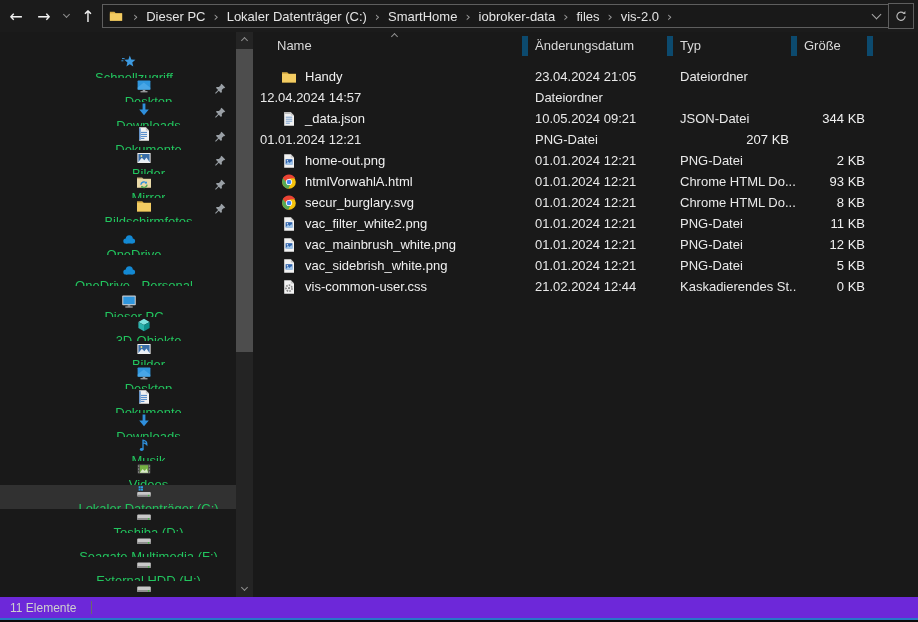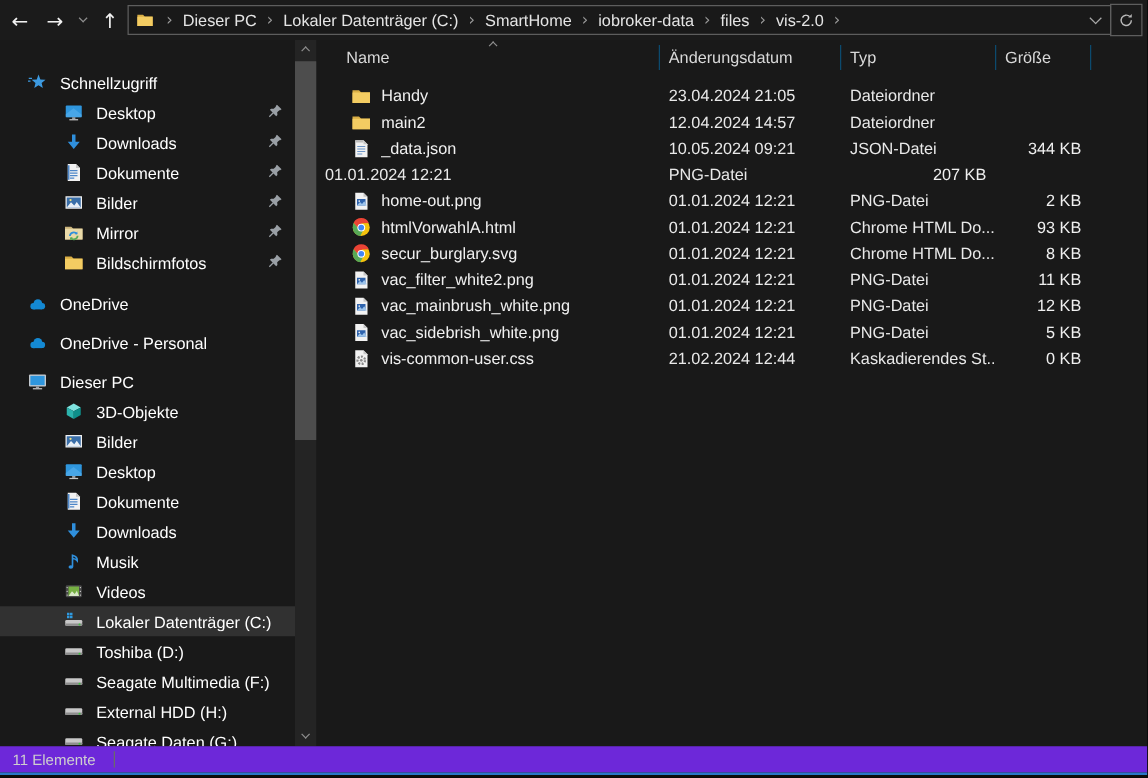--- a/index.html
+++ b/index.html
@@ -18,41 +18,41 @@
   .addr-right{margin-left:auto;display:flex;align-items:center;}
   .refresh-btn{width:24px;height:24px;border:1px solid #5e5e5e;margin-left:-1px;
                display:flex;align-items:center;justify-content:center;flex:0 0 auto;}
   .cv{display:inline-block;width:6px;height:6px;border-right:1.4px solid #a8a8a8;border-bottom:1.4px solid #a8a8a8;}
   .cv-down{transform:rotate(45deg);margin-top:-3px;}
   .cv-up{transform:rotate(-135deg);}
   .cv-sm{width:4px;height:4px;border-color:#8f8f8f;}
   
   .sidebar{position:absolute;top:32px;left:0;width:236px;height:565px;box-sizing:border-box;
            padding-top:22px;overflow:hidden;}
-  .side-item{height:24px;display:flex;align-items:center;position:relative;font-size:13px;color:#ffffff;}
+  .side-item{height:24px;display:flex;align-items:center;position:relative;font-size:13px;color:#22c55e;flex-direction:column;}
   .side-item.lvl0{padding-left:22px;}
   .side-item.lvl1{padding-left:51px;text-align:center;}
   .side-item .lbl{margin-left:10px;white-space:nowrap;overflow:hidden;}
   .side-item.selected{background:#313131;}
   .side-gap{height:9px;}
   .side-gap.sm{height:7px;}
   .pin{position:absolute;right:9px;top:4px;}
   .ic{width:16px;height:16px;flex:0 0 auto;display:block;}
   .ic14{width:14px;height:14px;}
   
   .vscroll{position:absolute;top:32px;left:236px;width:17px;height:565px;background:#242424;}
   .vs-btn{position:absolute;left:0;width:17px;height:16px;display:flex;align-items:center;justify-content:center;}
   .vs-btn.up{top:0;}
   .vs-btn.down{bottom:0;}
   .vs-thumb{position:absolute;top:17px;left:0;width:17px;height:303px;background:#4d4d4d;}
   
   .main{position:absolute;top:32px;left:253px;right:0;height:565px;overflow:hidden;}
   .fl-header{display:grid;grid-template-columns:275px 145px 124px 76px 1fr;height:28px;
              align-items:center;font-size:13px;color:#d9d9d9;position:relative;}
-  .hcell{border-right:1px solid #0c4a6e;height:20px;line-height:20px;padding-left:7px;box-sizing:border-box;white-space:nowrap;}
+  .hcell{border-right:6px solid #0c4a6e;height:20px;line-height:20px;padding-left:7px;box-sizing:border-box;white-space:nowrap;}
   .hcell.hname{padding-left:24px;}
   .hfill{border-right:none;}
   .sort-caret{position:absolute;left:139px;top:2px;}
   .rows{padding-top:6px;}
   .row{display:grid;grid-template-columns:275px 145px 124px 76px;height:21px;align-items:center;
        font-size:13px;color:#f0f0f0;}
   .cell-name{display:flex;align-items:center;padding-left:28px;gap:8px;white-space:nowrap;overflow:hidden;}
   .cell-date,.cell-type{padding-left:7px;color:#e9e9e9;white-space:nowrap;overflow:hidden;}
   .cell-size{text-align:right;padding-right:8px;white-space:nowrap;}
   
@@ -423,26 +423,20 @@
               <use href="#i-folder"></use>
             </svg>
             <span>Handy</span>
           </div>
         <div class="cell-date">23.04.2024 21:05</div>
         <div class="cell-type">Dateiordner</div>
         <div class="cell-size"></div>
       </div>
 
       <div class="row">
-        <div class="cell-name">
-            <svg class="ic">
-              <use href="#i-folder"></use>
-            </svg>
-            <span>main2</span>
-          </div>
         <div class="cell-date">12.04.2024 14:57</div>
         <div class="cell-type">Dateiordner</div>
         <div class="cell-size"></div>
       </div>
 
       <div class="row">
         <div class="cell-name">
             <svg class="ic">
               <use href="#i-notes"></use>
             </svg>

